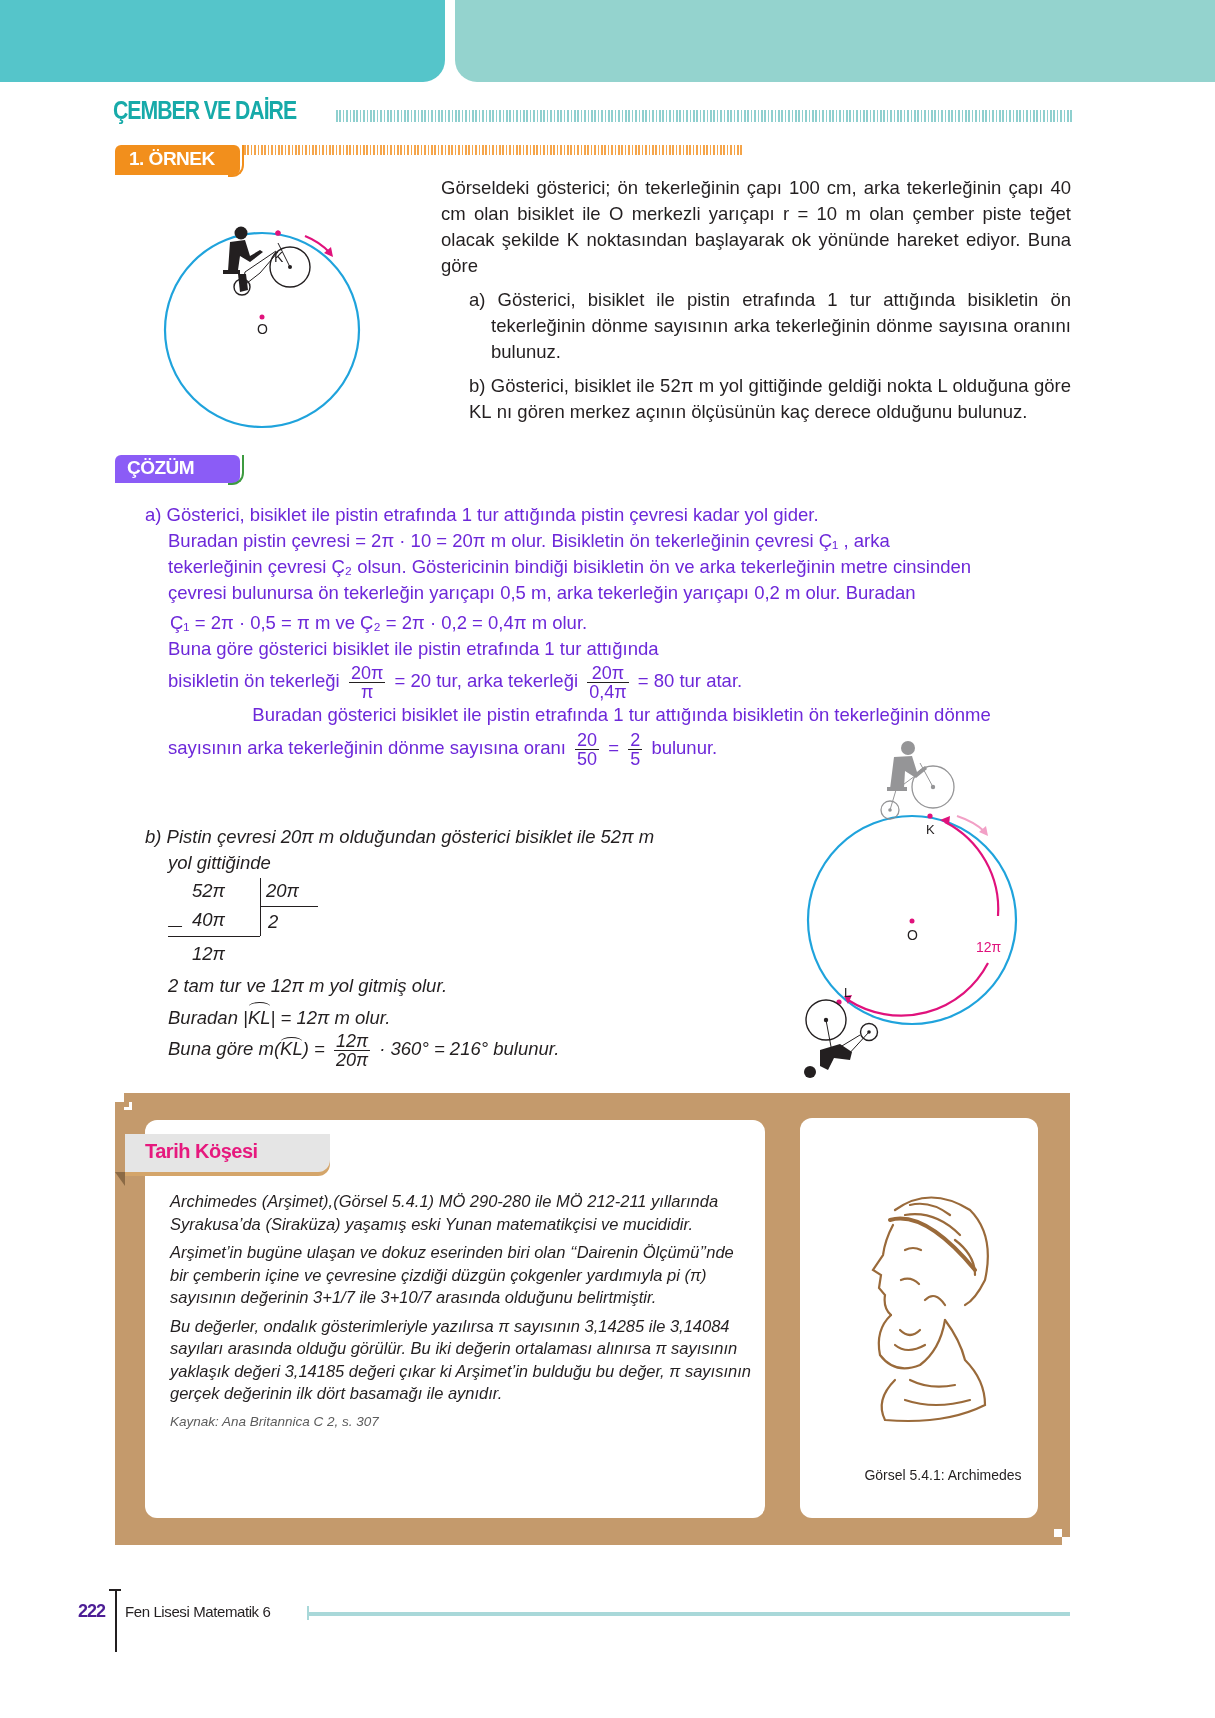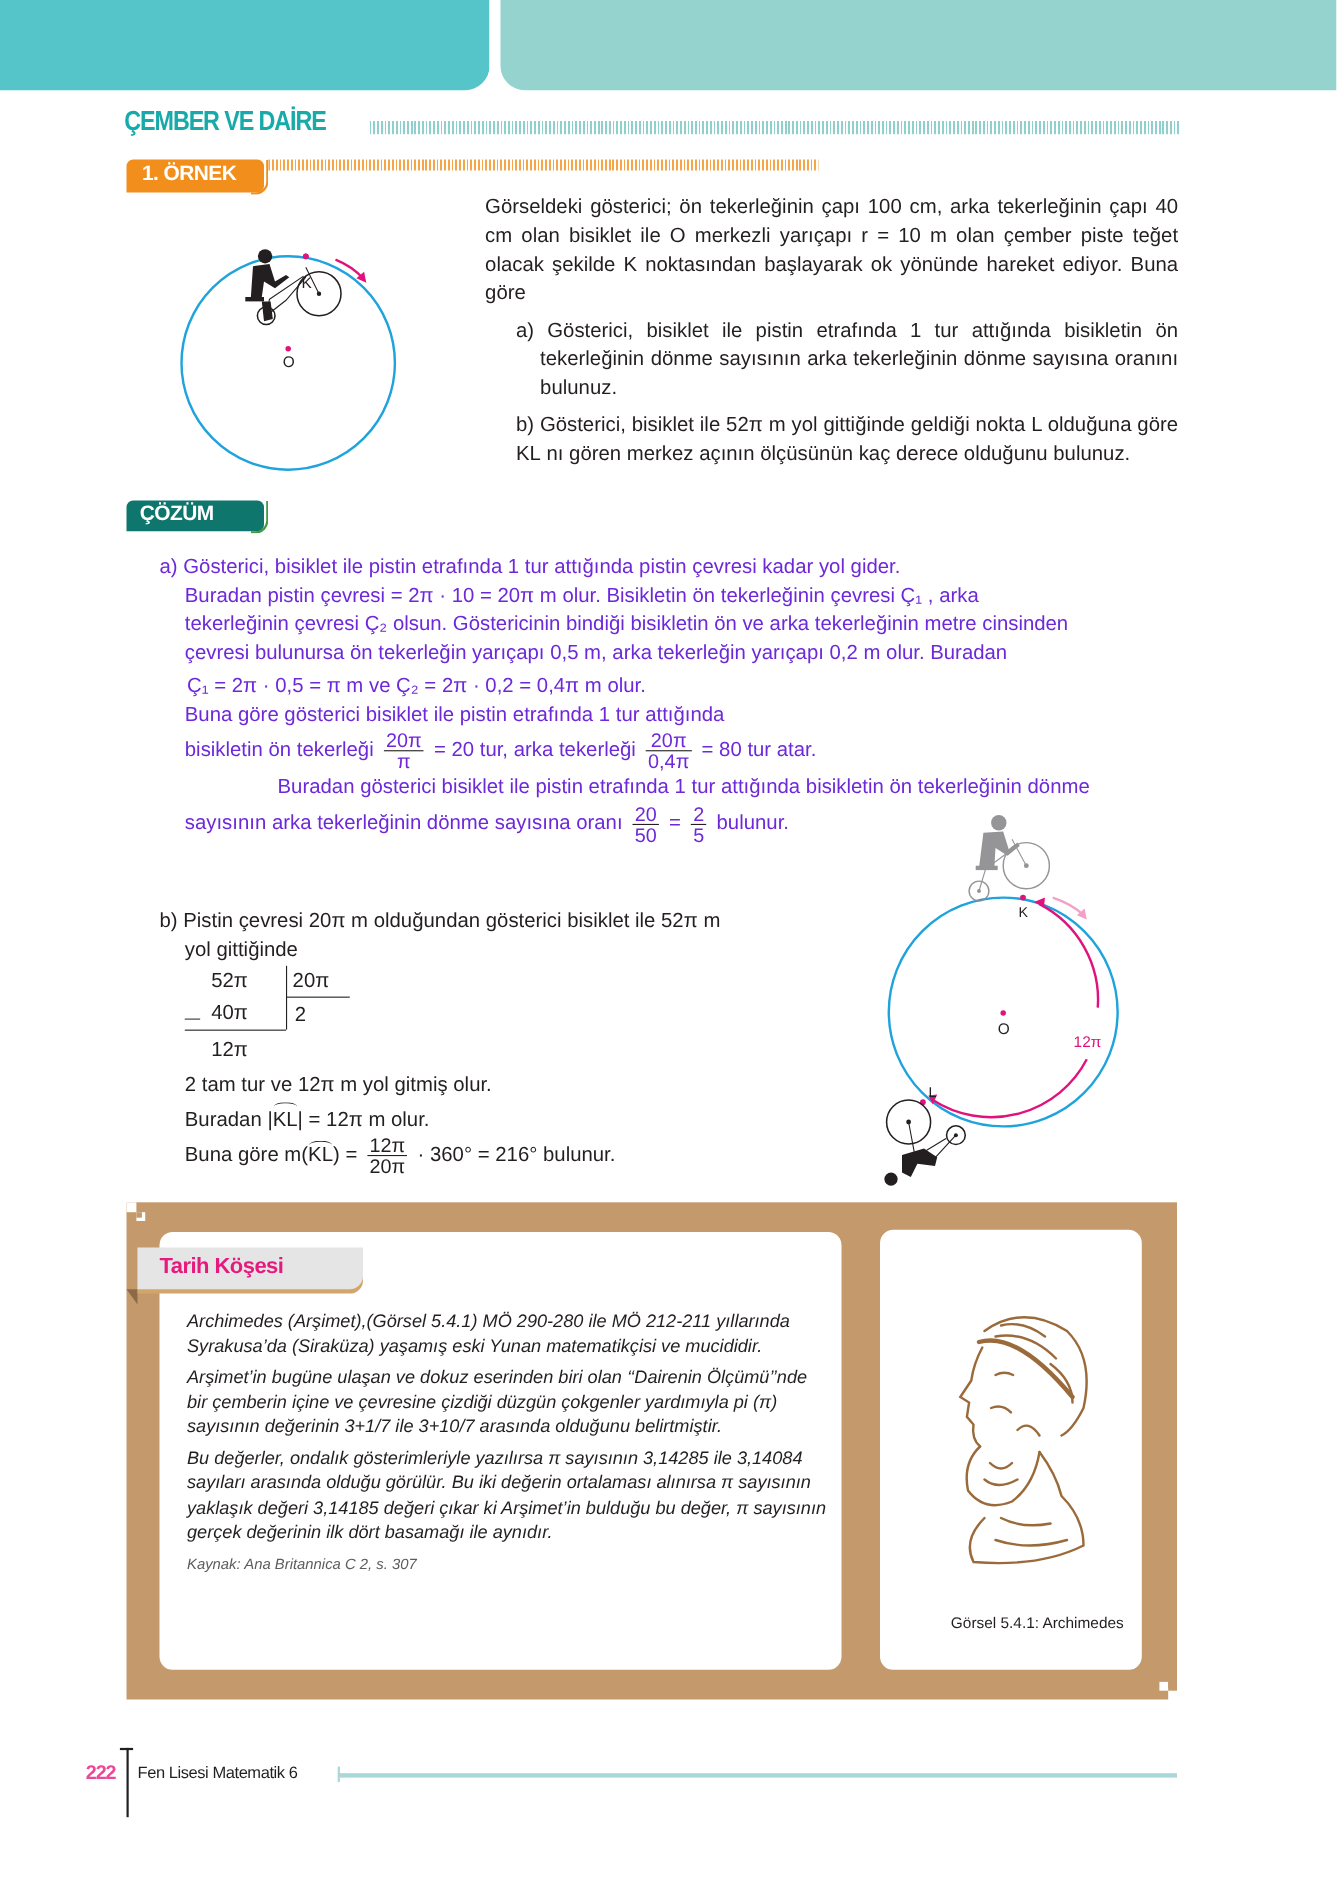--- a/index.html
+++ b/index.html
@@ -11,54 +11,54 @@
   .top-band-gap { position: absolute; left: 445px; top: 0; width: 10px; height: 82px; background: #fff; }
 
   .section-title { position: absolute; left: 113px; top: 96px; font-family: "Liberation Sans", sans-serif; font-weight: bold; font-size: 25px; color: #17aaa9; letter-spacing: -1.2px; transform: scaleX(0.85); transform-origin: left; }
   .hatch { position: absolute; height: 12px; background: repeating-linear-gradient(90deg, var(--c) 0 1.6px, transparent 1.6px 3.4px); }
   .hatch-title { --c: #8fd0cf; left: 336px; top: 110px; width: 736px; }
   .hatch-ornek { --c: #f5a54a; left: 244px; top: 145px; width: 500px; height: 10px; }
 
   .label-ornek { position: absolute; left: 115px; top: 145px; width: 125px; height: 30px; background: #f28f1c; border-radius: 6px 6px 6px 0; color: #fff; font-weight: bold; font-size: 19px; padding: 3px 0 0 14px; letter-spacing: -0.5px; }
   .label-ornek::after, .label-cozum::after { content: ""; position: absolute; right: -4px; top: 0; width: 14px; height: 100%; border-right: 2px solid; border-bottom: 2px solid; border-bottom-right-radius: 12px; border-color: inherit; }
   .label-ornek { border-color: #f28f1c; }
-  .label-cozum { position: absolute; left: 115px; top: 455px; width: 125px; height: 28px; background: #0f766e; border-radius: 6px 6px 6px 0; color: #fff; font-weight: bold; font-size: 19px; padding: 2px 0 0 12px; letter-spacing: -0.5px; border-color: #3d9b40; }
+  .label-cozum { position: absolute; left: 115px; top: 455px; width: 125px; height: 28px; background: #8b5cf6; border-radius: 6px 6px 6px 0; color: #fff; font-weight: bold; font-size: 19px; padding: 2px 0 0 12px; letter-spacing: -0.5px; border-color: #3d9b40; }
 
   .problem-text { position: absolute; left: 441px; top: 175px; width: 630px; font-family: "Liberation Sans", sans-serif; font-size: 18.5px; line-height: 26px; text-align: justify; color: #231f20; }
   .problem-text p { margin-bottom: 8px; }
   .problem-sub { padding-left: 28px; text-indent: -22px; margin-left: 22px; }
 
   .solution { position: absolute; left: 145px; top: 502px; width: 930px; font-size: 18.5px; line-height: 26px; color: #6d28d9; }
   .solution .line { white-space: nowrap; }
   .solution .indent { padding-left: 23px; }
   .frac { display: inline-block; vertical-align: middle; text-align: center; margin: 0 4px; line-height: 18px; font-size: 18px; }
   .frac .num { display: block; border-bottom: 1.2px solid #231f20; padding: 0 2px; }
   .frac .den { display: block; padding: 0 2px; }
 
-  .part-b { position: absolute; left: 145px; top: 824px; width: 620px; font-size: 18.5px; line-height: 26px; }
+  .part-b { position: absolute; left: 145px; top: 824px; width: 620px; font-size: 18.5px; line-height: 26px; font-style: italic; }
   .division { position: relative; margin-left: 23px; width: 140px; height: 95px; }
   .division span { position: absolute; font-size: 18.5px; }
   .div-vline { position: absolute; left: 92px; top: 2px; width: 1.2px; height: 58px; background: #231f20; }
   .div-hline1 { position: absolute; left: 92px; top: 30px; width: 58px; height: 1.2px; background: #231f20; }
   .div-hline2 { position: absolute; left: 0; top: 60px; width: 92px; height: 1.2px; background: #231f20; }
 
   .brown-box { position: absolute; left: 115px; top: 1093px; width: 955px; height: 452px; background: #c49a6c; }
   .brown-notch { position: absolute; background: #c49a6c; }
   .card-left { position: absolute; left: 145px; top: 1120px; width: 620px; height: 398px; background: #fff; border-radius: 12px; }
   .card-right { position: absolute; left: 800px; top: 1118px; width: 238px; height: 400px; background: #fff; border-radius: 12px; }
   .tarih-label { position: absolute; left: 125px; top: 1134px; width: 205px; height: 38px; background: #e5e5e5; border-radius: 0 0 12px 0; color: #e6197e; font-weight: bold; font-size: 20px; padding: 6px 0 0 20px; letter-spacing: -0.5px; box-shadow: 0 4px 0 #d4a56a; }
   .tarih-fold { position: absolute; left: 115px; top: 1172px; width: 0; height: 0; border-top: 14px solid #8b6a45; border-left: 10px solid transparent; }
 
   .history-text { position: absolute; left: 170px; top: 1190px; width: 585px; font-style: italic; font-size: 16.5px; line-height: 22.5px; color: #231f20; }
   .history-text p { margin-bottom: 6px; }
   .history-source { font-size: 13.5px; color: #5c5c5c; margin-top: 4px; }
 
   .caption { position: absolute; left: 800px; top: 1467px; width: 286px; text-align: center; font-size: 14px; color: #231f20; }
 
-  .footer-num { position: absolute; left: 78px; top: 1601px; font-weight: bold; font-size: 18px; color: #ec4899; letter-spacing: -1px; }
+  .footer-num { position: absolute; left: 78px; top: 1601px; font-weight: bold; font-size: 18px; color: #4c1d95; letter-spacing: -1px; }
   .footer-vline { position: absolute; left: 115px; top: 1589px; width: 1.5px; height: 63px; background: #231f20; }
   .footer-tick { position: absolute; left: 109px; top: 1589px; width: 12px; height: 1.5px; background: #231f20; }
   .footer-title { position: absolute; left: 125px; top: 1603px; font-size: 15px; color: #231f20; letter-spacing: -0.4px; }
   .footer-line { position: absolute; left: 308px; top: 1612px; width: 762px; height: 4px; background: #a9d8d9; }
   .footer-line-cap { position: absolute; left: 307px; top: 1606px; width: 1.5px; height: 14px; background: #a9d8d9; }
 
   svg { position: absolute; overflow: visible; }
   .svgtext { font-family: "Liberation Sans", sans-serif; }
 </style>
 </head>

